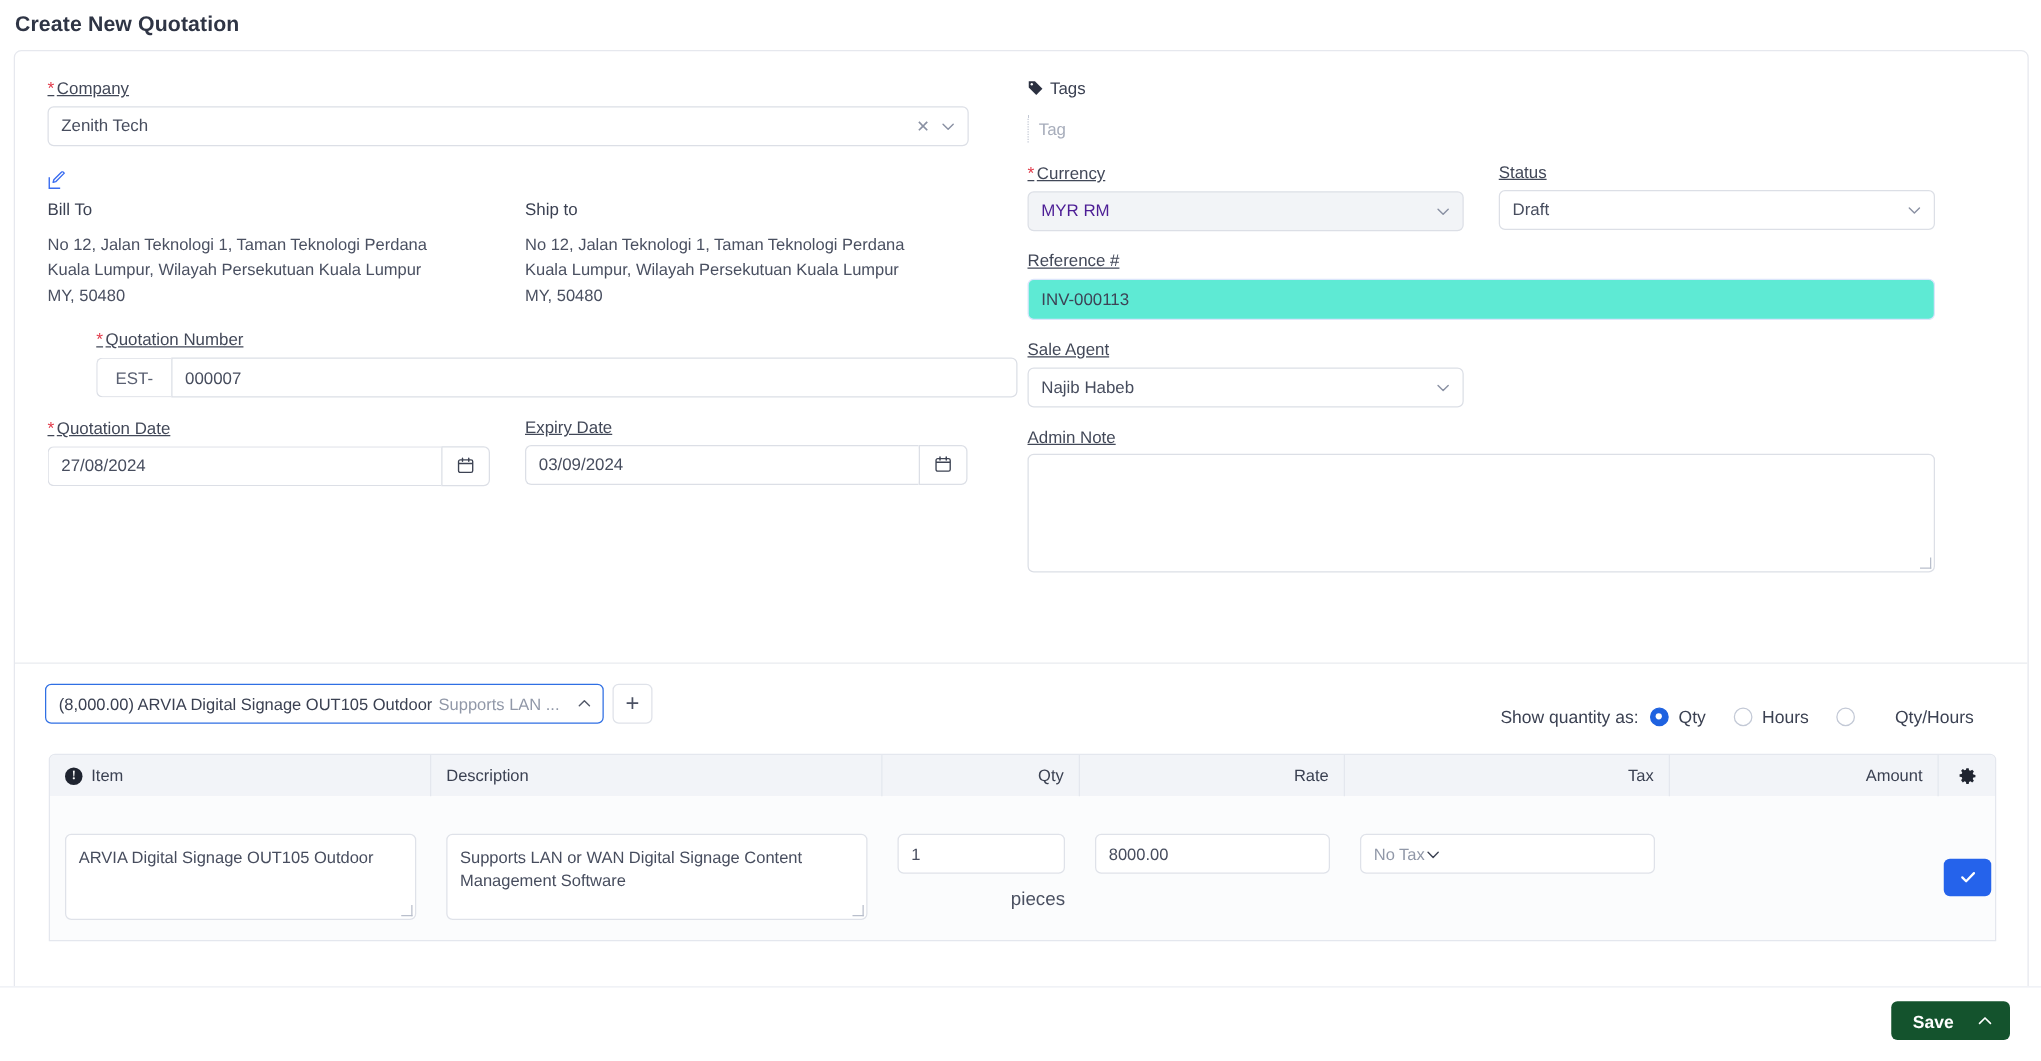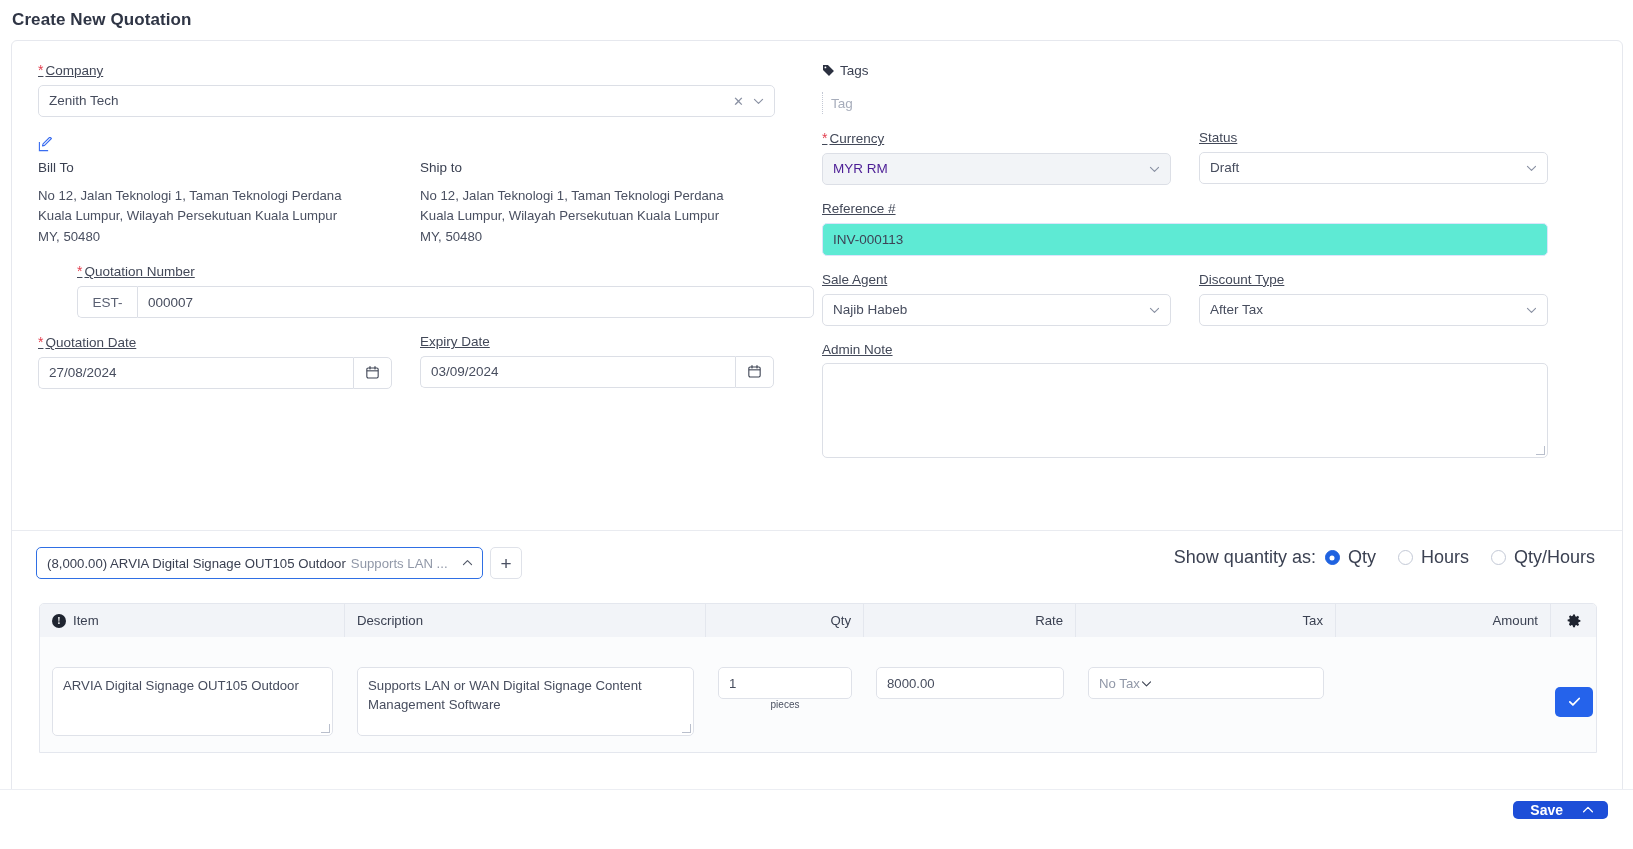--- a/index.html
+++ b/index.html
@@ -136,26 +136,26 @@
   }
   .picker .sub { color:#9198a8; margin-left:5px; }
   .picker .up { position:absolute; right:8px; top:50%; transform:translateY(-50%); color:#525868; }
   .plusbtn {
     position:absolute; left:478px; top:16px;
     width:32px; height:32px; border:1px solid #dfe2e9; border-radius:5px;
     background:#fff; display:flex; align-items:center; justify-content:center;
     color:#4b5163; font-size:19px; line-height:1;
   }
   .qtymode {
-    position:absolute; right:27px; top:16px;
-    display:flex; align-items:center; gap:0; font-size:18px; color:#3b4152;
+    position:absolute; right:27px; top:34px;
+    display:flex; align-items:center; gap:0; font-size:14px; color:#3b4152;
   }
   .qtymode .lead { margin-right: 9px; }
   .radio-item { display:flex; align-items:center; margin-right:22px; }
-  .radio-item:last-child { margin-right:0; }
+  .radio-item:last-child { margin-right:16px;gap:24px; }
   .radio {
     width:15px; height:15px; border-radius:50%;
     border:1.4px solid #c3c9d6; background:#fff; margin-right:8px;
     display:inline-block; position:relative;
   }
   .radio.on { border-color:#1f62e0; background:#1f62e0; }
   .radio.on::after {
     content:""; position:absolute; left:50%; top:50%;
     width:5px; height:5px; background:#fff; border-radius:50%;
     transform:translate(-50%,-50%);
@@ -190,36 +190,36 @@
   .ta {
     width:100%; height:74px; border:1px solid #dfe2e9; border-radius:5px;
     background:#fff; padding:8px 10px; font-size:13.2px; color:#474d5e;
     line-height:1.45; position:relative;
   }
   .ta .resize-c { right:2px; bottom:2px; }
   .sm-input {
     height:32px; border:1px solid #dfe2e9; border-radius:5px; background:#fff;
     padding:0 10px; display:flex; align-items:center; font-size:13.2px; color:#474d5e;
   }
-  .unit { font-size:10px; color:#4a5061; text-align:center; }
+  .unit { font-size:15px; color:#4a5061; margin-top:12px; text-align:right; }
   .taxsel { position:relative; color:#9198a8; }
   .okbtn {
     width:38px; height:30px; border-radius:5px; background:#2563eb;
     display:flex; align-items:center; justify-content:center; color:#fff;
     margin-left:auto;
   }
 
   
   .footer {
     position:absolute; left:0; right:0; bottom:0; height:60px;
     background:#fff; border-top:1px solid #eceef3;
   }
   .savebtn {
-    position:absolute; right:25px; top:11px; height:18px;
-    background:#1d4ed8; color:#fff; border-radius:5px;
+    position:absolute; right:25px; top:11px; height:31px;
+    background:#14532d; color:#fff; border-radius:5px;
     display:flex; align-items:center; gap:18px; padding:0 13px 0 17px;
     font-size:14px; font-weight:bold;
   }
   .savebtn .sep { display:flex; align-items:center; }
   svg { display:block; }
 </style>
 </head>
 <body>
 
 <div class="page-title">Create New Quotation</div>
@@ -347,31 +347,20 @@
             <span>INV-000113</span>
           </div>
         </div>
       </div>
 
       <div class="rrow">
         <div class="rhalf">
           <label class="lbl">Sale Agent</label>
           <div class="field">
             <span>Najib Habeb</span>
-            <span class="chev">
-              <svg class="chevsvg" viewBox="0 0 16 16">
-                  <path d="M3 6l5 5 5-5" fill="none" stroke="currentColor" stroke-width="1.4" stroke-linecap="round" stroke-linejoin="round"></path>
-                </svg>
-            </span>
-          </div>
-        </div>
-        <div class="rhalf">
-          <label class="lbl">Discount Type</label>
-          <div class="field">
-            <span>After Tax</span>
             <span class="chev">
               <svg class="chevsvg" viewBox="0 0 16 16">
                   <path d="M3 6l5 5 5-5" fill="none" stroke="currentColor" stroke-width="1.4" stroke-linecap="round" stroke-linejoin="round"></path>
                 </svg>
             </span>
           </div>
         </div>
       </div>
 
       <div class="rrow">

